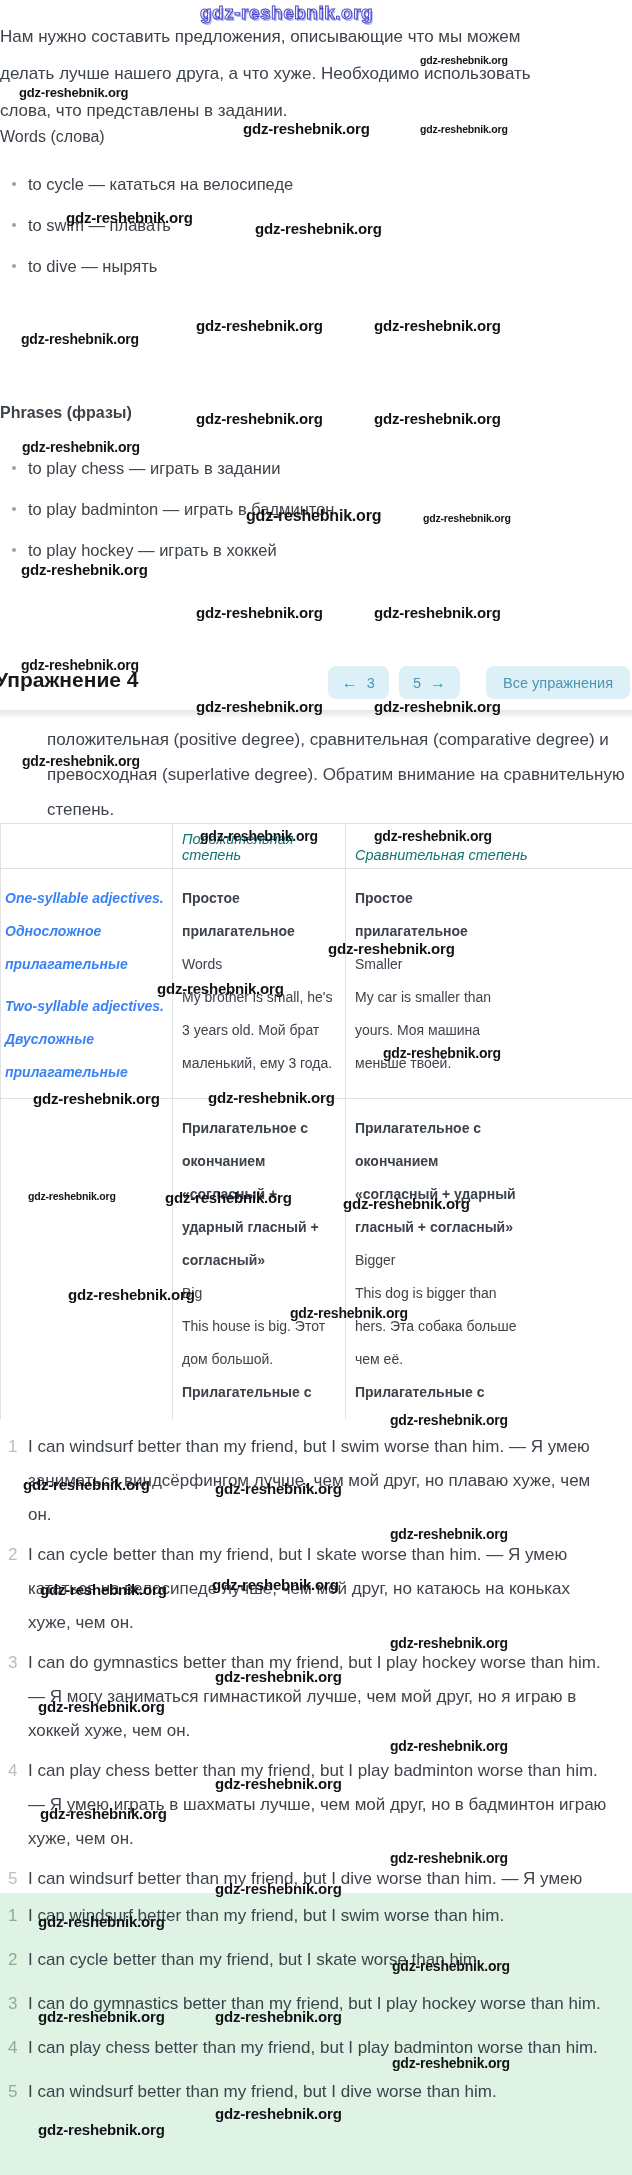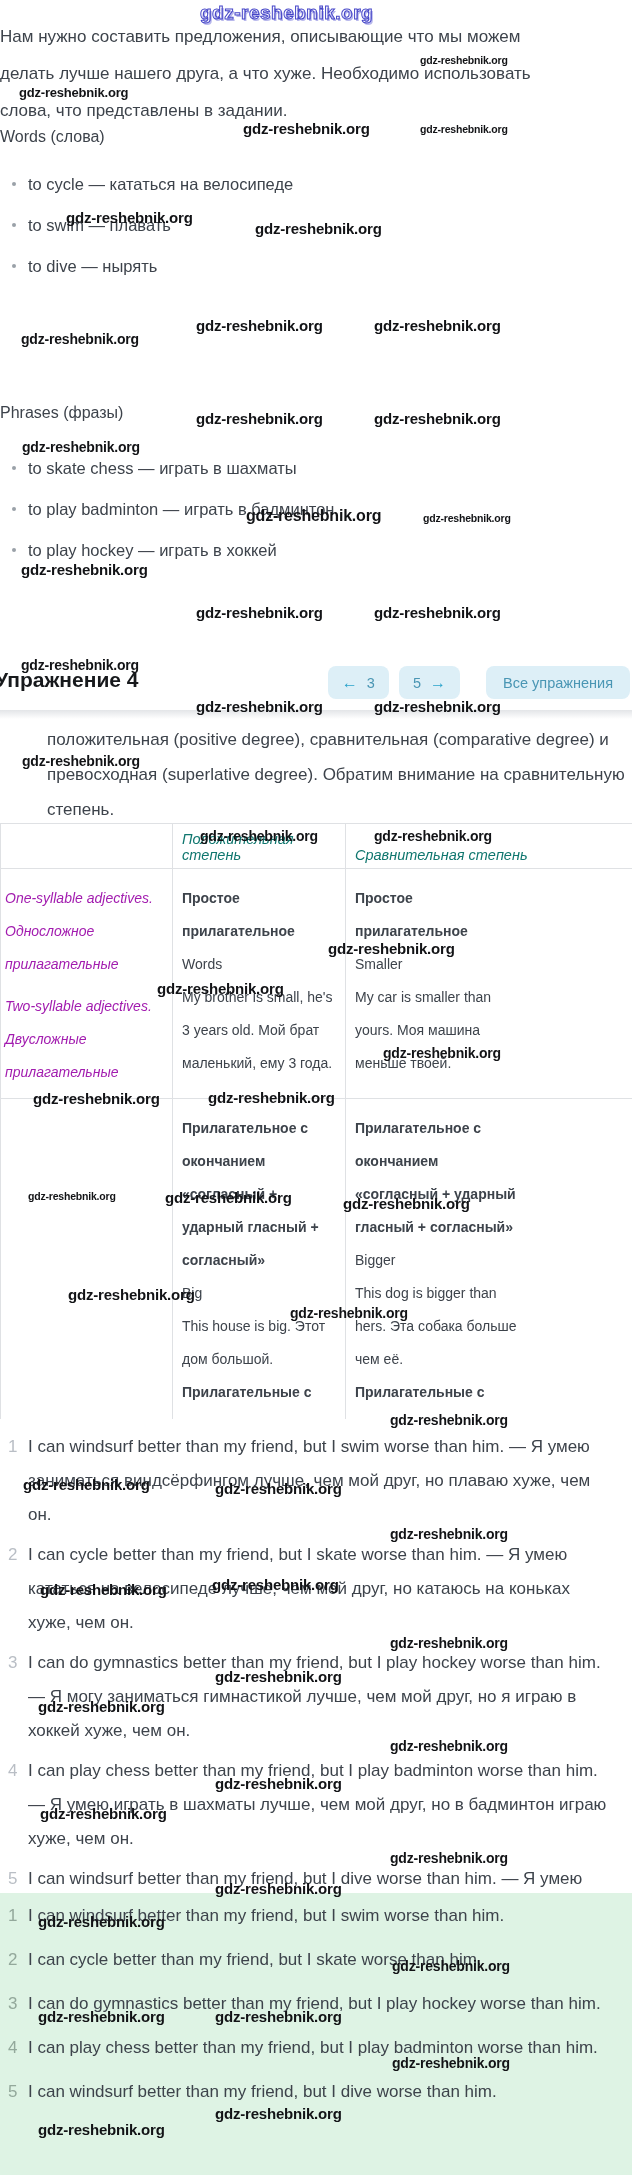--- a/index.html
+++ b/index.html
@@ -7,21 +7,21 @@
         font-family:"Liberation Sans",sans-serif;color:#3d434b;}
   .page p{margin:0;}
 
   
   .intro{position:absolute;top:18px;left:0;width:562px;font-size:17px;line-height:37px;}
   .grammar{position:absolute;top:722px;left:0;width:588px;font-size:17px;line-height:35px;padding-left:47px;}
 
   
   .list-heading{position:absolute;left:0;margin:0;font-size:16px;font-weight:400;color:#3d434b;}
   .words-heading{top:128px;}
-  .phrases-heading{top:404px;}
+  .phrases-heading{top:404px;font-weight:bold;}
 
   
   .dot-list{position:absolute;left:0;width:600px;list-style:none;margin:0;padding:0;}
   .words-list{top:174px;}
   .phrases-list{top:458px;}
   .dot-item{position:relative;padding-left:28px;margin-bottom:21px;font-size:16.5px;line-height:20px;}
   .dot{position:absolute;left:12px;top:8px;width:4px;height:4px;border-radius:50%;background:#9aa1a8;}
 
   
   .nav-title{position:absolute;top:668px;left:-5px;margin:0;font-size:21px;font-weight:700;color:#17191c;}
@@ -36,21 +36,21 @@
 
   
   .table-wrap{position:absolute;top:823px;left:0;width:632px;height:596px;overflow:hidden;}
   .table-wrap table{border-collapse:collapse;width:634px;table-layout:fixed;}
   col.c1{width:172px;}col.c2{width:173px;}col.c3{width:289px;}
   .table-wrap th,.table-wrap td{border:1px solid #dfe1e4;vertical-align:top;text-align:left;}
   .table-wrap thead th{height:39px;font-style:italic;font-weight:400;font-size:14.5px;
                        vertical-align:bottom;padding:0 4px 5px 9px;color:#0f766e;}
   tr.row1{height:219px;}
   .table-wrap td{padding:13px 8px 0 9px;}
-  td.label-cell{font-style:italic;font-size:14px;color:#a21caf;padding-left:4px;}
+  td.label-cell{font-style:italic;font-size:14px;color:#3b82f6;padding-left:4px;font-weight:bold;}
   .cp{margin:0 0 10px;line-height:33px;font-size:14px;max-width:168px;}
   td.label-cell .cp{max-width:162px;margin-bottom:9px;}
   .cp.bold{font-weight:700;}
 
   
   .answers{list-style:none;margin:0;padding:0;font-size:17px;line-height:34px;}
   .answers li{display:flex;}
   .answers .num{flex:0 0 28px;width:28px;box-sizing:border-box;padding-left:8px;color:#b9bec5;}
   .answers .atext{flex:1;padding-right:6px;}
   .answers.detailed{position:absolute;top:1430px;left:0;width:620px;}
@@ -91,21 +91,21 @@
         <span class="dot"></span>
         <span>to dive — нырять</span>
       </li>
     </ul>
 
   <h3 class="list-heading phrases-heading">Phrases (фразы)</h3>
   <ul class="dot-list phrases-list">
 
       <li class="dot-item">
         <span class="dot"></span>
-        <span>to skate chess — играть в шахматы</span>
+        <span>to play chess — играть в задании</span>
       </li>
       <li class="dot-item">
         <span class="dot"></span>
         <span>to play badminton — играть в бадминтон</span>
       </li>
       <li class="dot-item">
         <span class="dot"></span>
         <span>to play hockey — играть в хоккей</span>
       </li>
     </ul>

